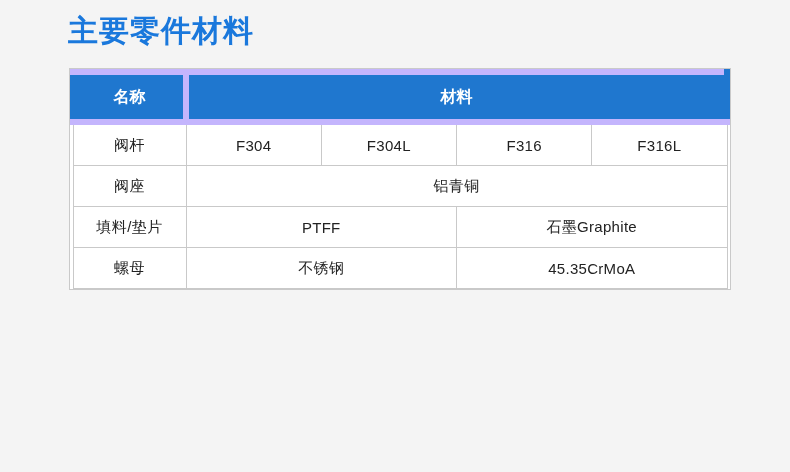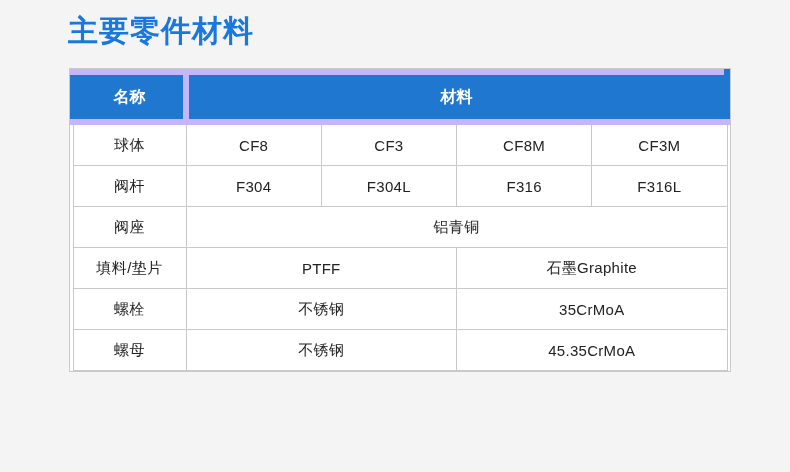--- a/index.html
+++ b/index.html
@@ -104,48 +104,36 @@
         <col class="c-q">
     </colgroup>
     <thead>
       <tr>
         <th class="head-name">名称</th>
         <th class="head-material" colspan="4">材料</th>
       </tr>
     </thead>
     <tbody id="table-body">
         <tr>
-          <td class="cell-name">球体</td>
-          <td class="cell-val">CF8</td>
-          <td class="cell-val">CF3</td>
-          <td class="cell-val">CF8M</td>
-          <td class="cell-val">CF3M</td>
-        </tr>
-        <tr>
           <td class="cell-name">阀杆</td>
           <td class="cell-val">F304</td>
           <td class="cell-val">F304L</td>
           <td class="cell-val">F316</td>
           <td class="cell-val">F316L</td>
         </tr>
         <tr>
           <td class="cell-name">阀座</td>
           <td class="cell-val" colspan="4">铝青铜</td>
         </tr>
         <tr>
           <td class="cell-name">填料/垫片</td>
           <td class="cell-val half-a" colspan="2">PTFF</td>
           <td class="cell-val half-b" colspan="2">石墨Graphite</td>
         </tr>
         <tr>
-          <td class="cell-name">螺栓</td>
-          <td class="cell-val half-a" colspan="2">不锈钢</td>
-          <td class="cell-val half-b" colspan="2">35CrMoA</td>
-        </tr>
-        <tr>
           <td class="cell-name">螺母</td>
           <td class="cell-val half-a" colspan="2">不锈钢</td>
           <td class="cell-val half-b" colspan="2">45.35CrMoA</td>
         </tr>
       </tbody>
   </table>
 
 </div>
 
 </body></html>

